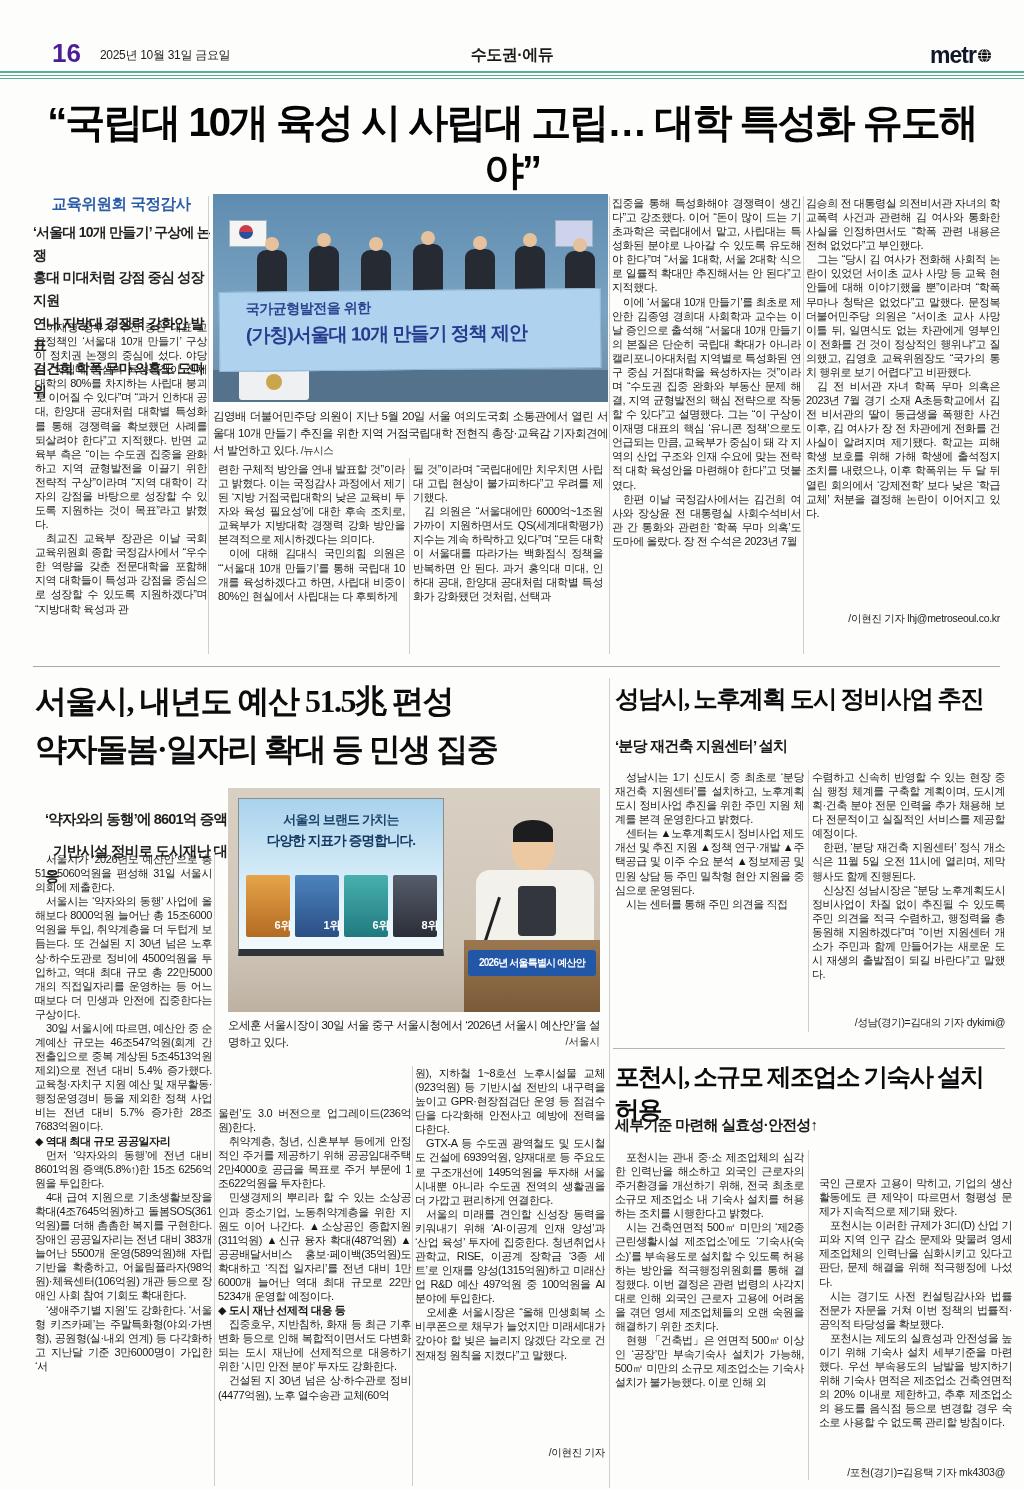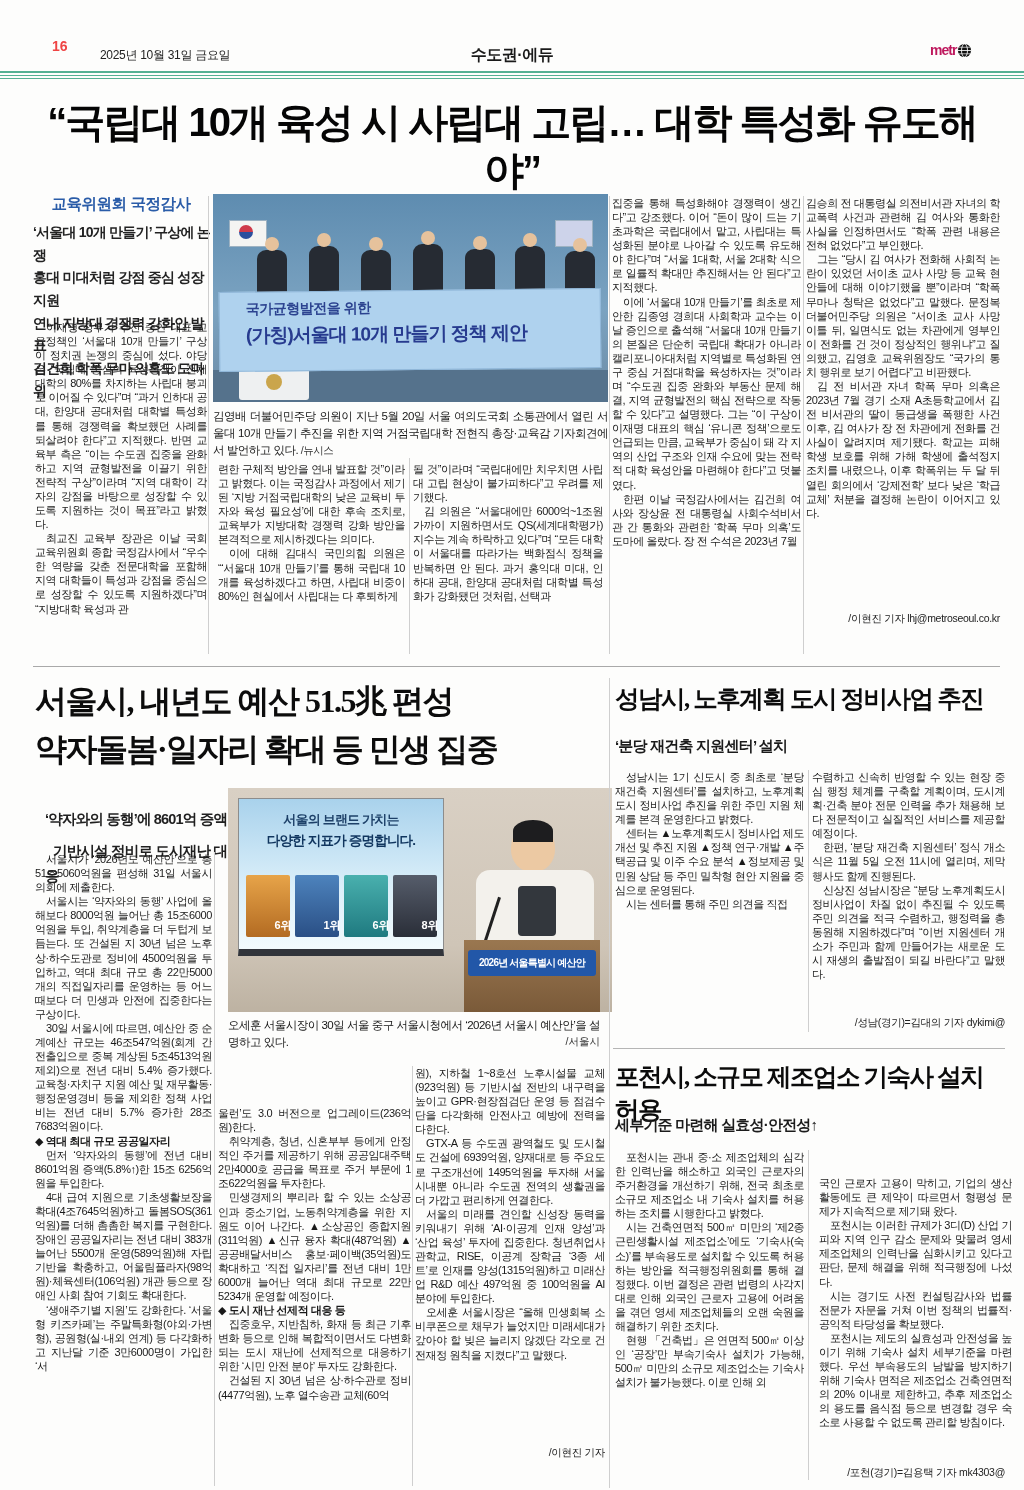--- a/index.html
+++ b/index.html
@@ -5,24 +5,24 @@
   html,body{margin:0;padding:0;}
   body{
     width:1024px;height:1490px;position:relative;background:#fdfdfc;
     font-family:"Liberation Sans","DejaVu Sans",sans-serif;color:#1a1a1a;
     overflow:hidden;
   }
   .abs{position:absolute;}
   .serif{font-family:"Liberation Serif","DejaVu Serif",serif;}
 
   
-  .page-num{left:52px;top:38px;font-size:14px;font-weight:bold;color:#ef4444;}
+  .page-num{left:52px;top:38px;font-size:26px;font-weight:bold;color:#4c1d95;}
   .page-date{left:100px;top:47px;font-size:12px;color:#222;letter-spacing:-0.3px;}
   .section-title{left:0;top:45px;width:1024px;text-align:center;font-size:16px;font-weight:bold;letter-spacing:-0.5px;}
-  .brand{left:930px;top:42px;font-size:14px;font-weight:bold;letter-spacing:-1px;color:#be185d;display:flex;align-items:center;}
+  .brand{left:930px;top:42px;font-size:23px;font-weight:bold;letter-spacing:-1px;color:#0f172a;display:flex;align-items:center;}
   .brand svg{margin-left:1px;}
   .grule{left:0;width:1024px;background:#54b093;}
   .g1{top:71px;height:2px;} .g2{top:75px;height:1px;} .g3{top:78px;height:1px;}
 
   
   .main-headline{left:28px;top:98px;width:968px;text-align:center;font-size:40px;font-weight:900;
     letter-spacing:-2px;color:#050505;line-height:1.2;}
   .kicker{left:35px;top:194px;width:172px;text-align:center;font-size:15.5px;font-weight:bold;color:#2a5ca8;letter-spacing:-0.5px;}
   .lead-subheads{left:33px;top:221px;width:180px;font-size:14px;font-weight:bold;color:#222;
     line-height:1.62;letter-spacing:-0.8px;}
@@ -60,21 +60,21 @@
   
   .seoul-h1{left:35px;top:680px;width:575px;font-size:32px;font-weight:bold;color:#0c0c0c;letter-spacing:-1.5px;}
   .seoul-h2{left:35px;top:728px;width:580px;font-size:32px;font-weight:bold;color:#0c0c0c;letter-spacing:-1.5px;}
   .seoul-subheads{left:37px;top:799px;width:200px;font-size:14.5px;font-weight:bold;color:#202020;
     line-height:1.68;letter-spacing:-0.8px;}
   .seoul-subheads p{margin:8px;}
   .seoul-subheads p+p{text-indent:8px;}
 
   
   .photo2{left:228px;top:788px;width:372px;height:224px;overflow:hidden;
-    background:linear-gradient(180deg,#d9d0c4 0%,#cfc5b7 70%,#bdb2a2 100%);padding-left:12px;}
+    background:linear-gradient(180deg,#d9d0c4 0%,#cfc5b7 70%,#bdb2a2 100%);}
   .screen2{position:absolute;left:10px;top:10px;width:206px;height:158px;
     background:linear-gradient(180deg,#a9d2ec 0%,#dcf0fa 60%,#f2fafd 100%);
     border:1px solid #8c8c8c;border-bottom:7px solid #31343a;box-sizing:border-box;}
   .screen2 .s1{margin-top:12px;text-align:center;font-size:13px;font-weight:bold;color:#1d4068;letter-spacing:-0.8px;}
   .screen2 .s2{text-align:center;font-size:13.5px;font-weight:bold;color:#10355e;letter-spacing:-0.8px;margin-top:3px;}
   .cards{position:absolute;left:7px;top:76px;width:192px;display:flex;gap:5px;}
   .card{width:44px;height:62px;border-radius:2px;position:relative;}
   .card span{position:absolute;left:15px;bottom:4px;width:100%;text-align:center;color:#fff;font-size:11px;font-weight:bold;}
   .c0{background:linear-gradient(180deg,#e7a449,#b36b22);}
   .c1{background:linear-gradient(180deg,#4d83bd,#2a4f85);}

